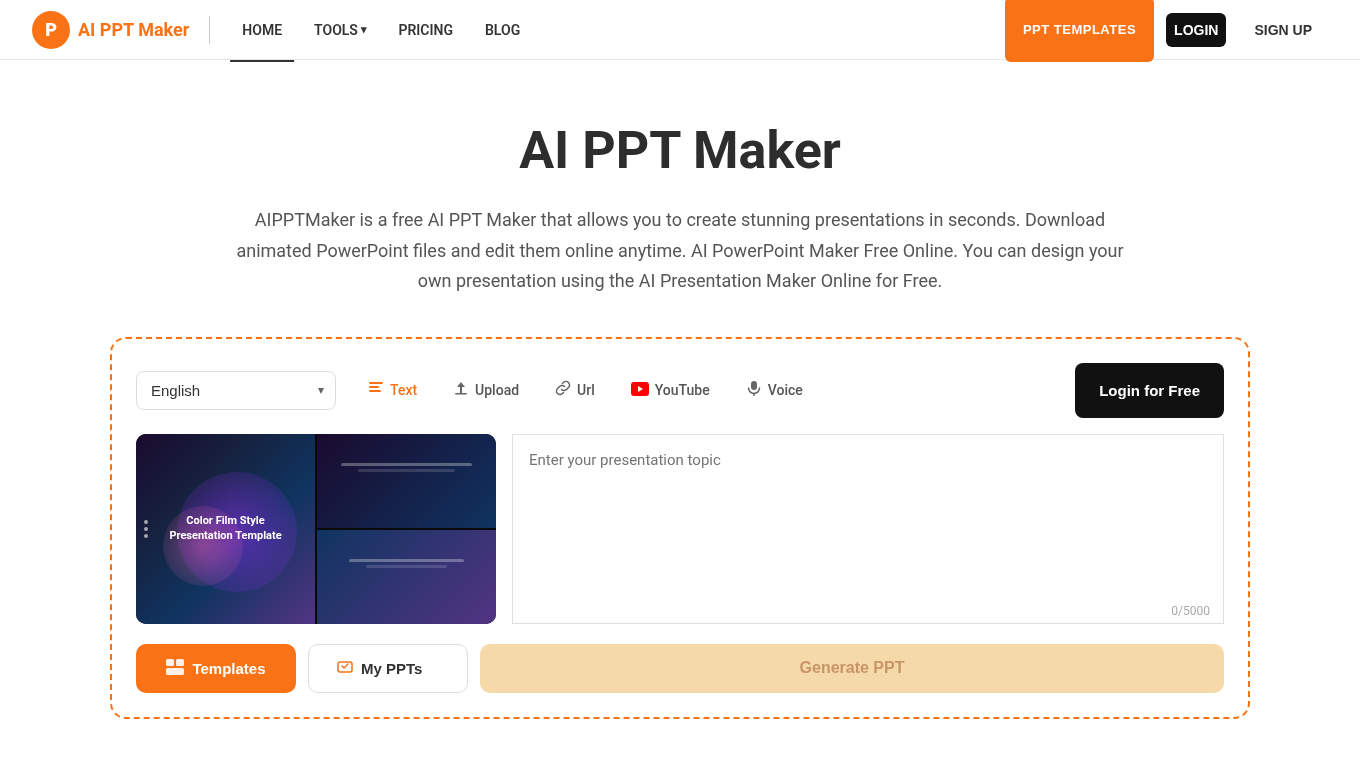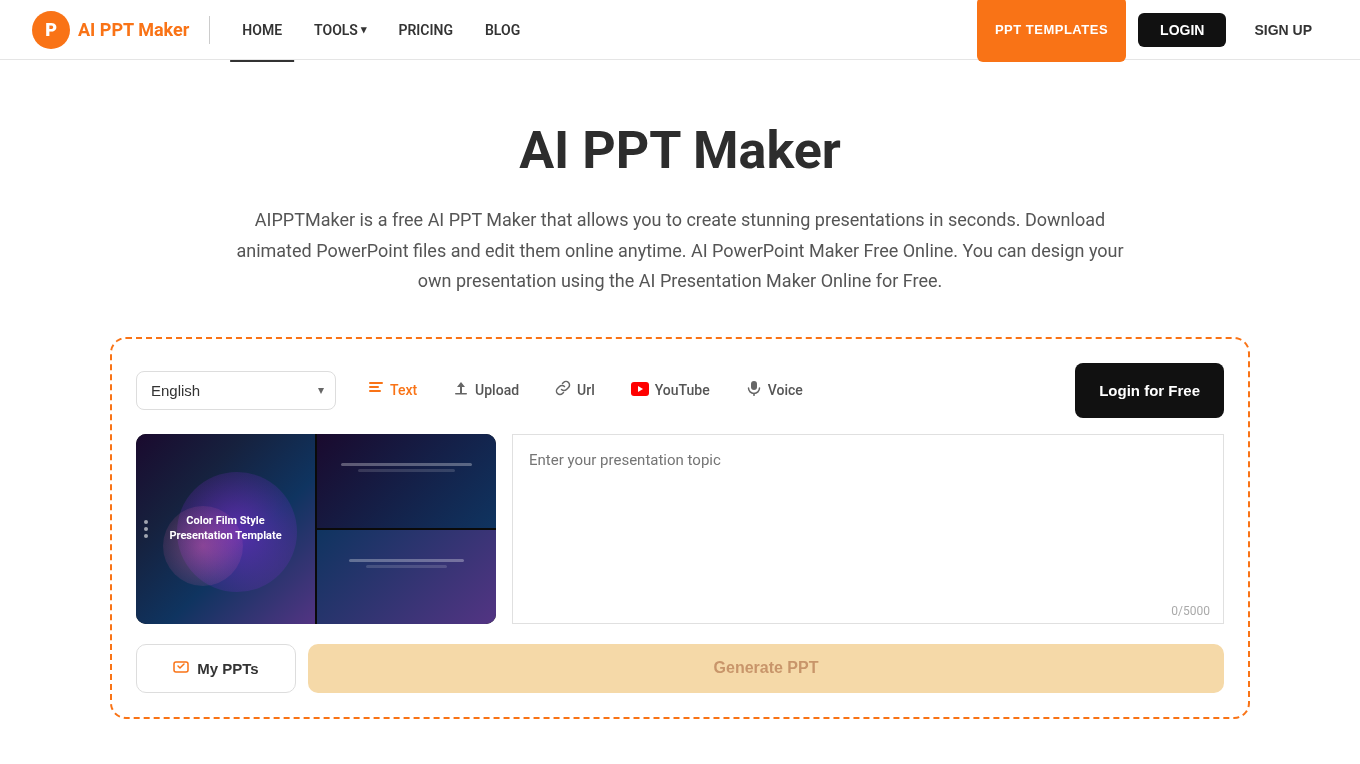--- a/index.html
+++ b/index.html
@@ -88,21 +88,21 @@
       font-weight: 700;
       font-size: 13px;
       letter-spacing: 0.5px;
       cursor: pointer;
       text-transform: uppercase;
     }
     .btn-login {
       background: #111;
       color: #fff;
       border: none;
-      padding: 9px 22px;
+      padding: 9px 8px;
       border-radius: 6px;
       font-weight: 700;
       font-size: 14px;
       cursor: pointer;
     }
     .btn-signup {
       background: transparent;
       color: #333;
       border: none;
       padding: 9px 16px;
@@ -353,21 +353,21 @@
       border: 1px solid #ddd;
       padding: 14px 28px;
       border-radius: 10px;
       font-size: 15px;
       font-weight: 600;
       cursor: pointer;
       display: flex;
       align-items: center;
       gap: 8px;
       min-width: 160px;
-      justify-content: center;
+      justify-content: flex-start;
     }
     .btn-generate {
       flex: 1;
       background: #f5d9a8;
       color: #c8956a;
       border: none;
       padding: 14px 28px;
       border-radius: 10px;
       font-size: 16px;
       font-weight: 600;
@@ -506,20 +506,30 @@
       </div>
     </div>
 
     <div class="topic-textarea-wrapper">
       <textarea class="topic-textarea" placeholder="Enter your presentation topic" style=""></textarea>
       <span class="char-count">0/5000</span>
     </div>
   </div>
 
   <div class="card-bottom-row">
+    <button class="btn-templates">
+      <span>
+        <svg width="18" height="16" viewBox="0 0 18 16" fill="none">
+            <rect x="0" y="0" width="8" height="7" rx="1.5" fill="rgba(255,255,255,0.9)"></rect>
+            <rect x="10" y="0" width="8" height="7" rx="1.5" fill="rgba(255,255,255,0.9)"></rect>
+            <rect x="0" y="9" width="18" height="7" rx="1.5" fill="rgba(255,255,255,0.9)"></rect>
+          </svg>
+      </span>
+      <span>Templates</span>
+    </button>
     <button class="btn-my-ppts">
       <span style="color:#f97316;">
         <svg width="16" height="16" viewBox="0 0 16 16" fill="none">
             <rect x="1" y="3" width="14" height="10" rx="2" stroke="#f97316" stroke-width="1.5"></rect>
             <path d="M5 7l2 2 4-4" stroke="#f97316" stroke-width="1.5" stroke-linecap="round" stroke-linejoin="round"></path>
           </svg>
       </span>
       <span>My PPTs</span>
     </button>
     <button class="btn-generate">Generate PPT</button>

